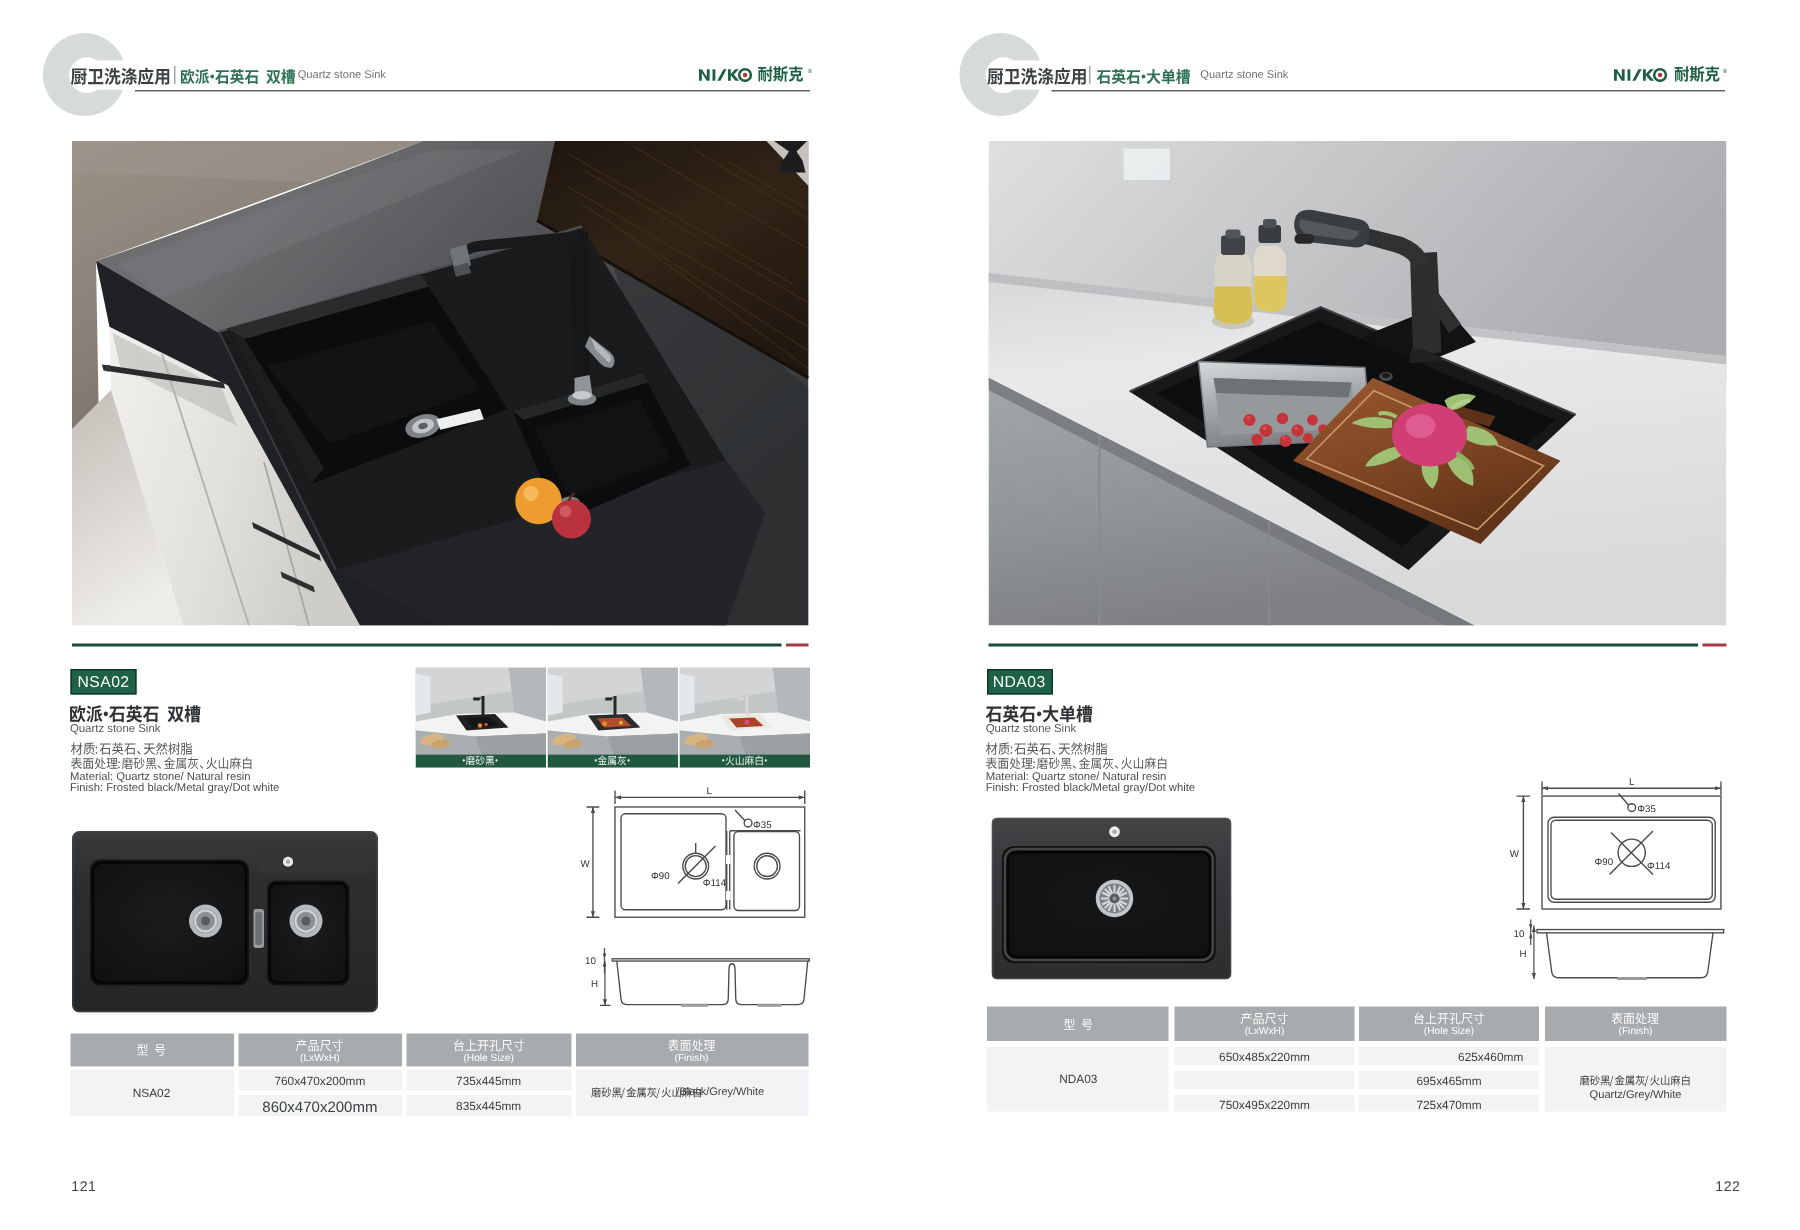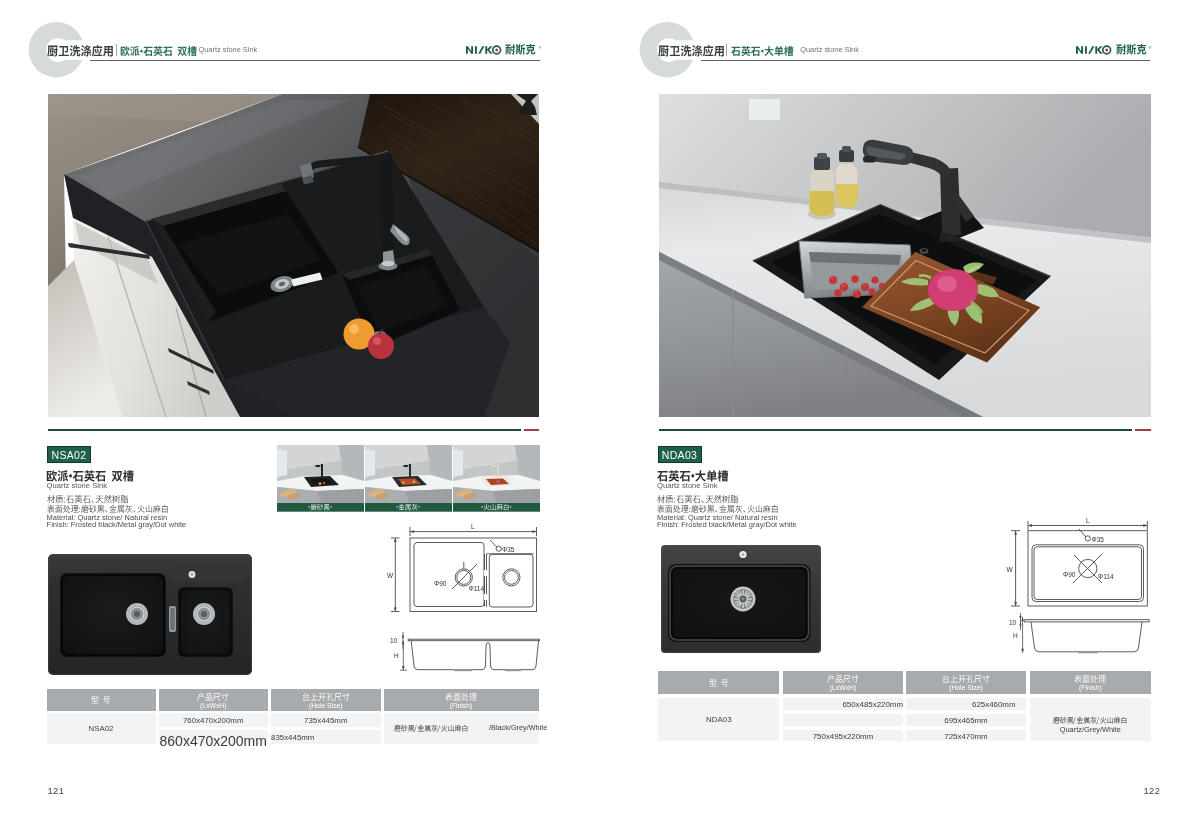--- a/index.html
+++ b/index.html
@@ -611,32 +611,32 @@
     <path transform="translate(0,8.17) scale(0.007998,0.008600)" fill="#ffffff" d="M252.0 79.0C275.0 64.0 312.0 51.0 591.0 -38.0C587.0 -54.0 581.0 -83.0 579.0 -104.0L335.0 -31.0V-251.0C395.0 -292.0 449.0 -337.0 492.0 -385.0C570.0 -175.0 710.0 -23.0 917.0 46.0C928.0 26.0 950.0 -3.0 967.0 -19.0C868.0 -48.0 783.0 -97.0 714.0 -162.0C777.0 -201.0 850.0 -253.0 908.0 -302.0L846.0 -346.0C802.0 -303.0 732.0 -249.0 672.0 -207.0C628.0 -259.0 592.0 -319.0 566.0 -385.0H934.0V-450.0H536.0V-539.0H858.0V-601.0H536.0V-686.0H902.0V-751.0H536.0V-840.0H460.0V-751.0H105.0V-686.0H460.0V-601.0H156.0V-539.0H460.0V-450.0H65.0V-385.0H397.0C302.0 -300.0 160.0 -223.0 36.0 -183.0C52.0 -168.0 74.0 -140.0 86.0 -122.0C142.0 -142.0 201.0 -170.0 258.0 -203.0V-55.0C258.0 -15.0 236.0 2.0 219.0 11.0C231.0 27.0 247.0 61.0 252.0 79.0ZM1389.0 -334.0H1601.0V-221.0H1389.0ZM1389.0 -395.0V-506.0H1601.0V-395.0ZM1389.0 -160.0H1601.0V-43.0H1389.0ZM1058.0 -774.0V-702.0H1444.0C1437.0 -661.0 1426.0 -614.0 1416.0 -576.0H1104.0V80.0H1176.0V27.0H1820.0V80.0H1896.0V-576.0H1493.0L1532.0 -702.0H1945.0V-774.0ZM1176.0 -43.0V-506.0H1320.0V-43.0ZM1820.0 -43.0H1670.0V-506.0H1820.0ZM2426.0 -612.0C2407.0 -471.0 2372.0 -356.0 2324.0 -262.0C2283.0 -330.0 2250.0 -417.0 2225.0 -528.0C2234.0 -555.0 2243.0 -583.0 2252.0 -612.0ZM2220.0 -836.0C2193.0 -640.0 2131.0 -451.0 2052.0 -347.0C2072.0 -337.0 2099.0 -317.0 2113.0 -305.0C2139.0 -340.0 2163.0 -382.0 2185.0 -430.0C2212.0 -334.0 2245.0 -256.0 2284.0 -194.0C2218.0 -95.0 2134.0 -25.0 2034.0 23.0C2053.0 34.0 2083.0 64.0 2096.0 81.0C2188.0 34.0 2267.0 -34.0 2332.0 -127.0C2454.0 17.0 2615.0 49.0 2787.0 49.0H2934.0C2939.0 27.0 2952.0 -10.0 2965.0 -29.0C2926.0 -28.0 2822.0 -28.0 2791.0 -28.0C2637.0 -28.0 2486.0 -56.0 2373.0 -192.0C2441.0 -314.0 2488.0 -470.0 2510.0 -670.0L2461.0 -684.0L2446.0 -681.0H2270.0C2281.0 -725.0 2291.0 -771.0 2299.0 -817.0ZM2615.0 -838.0V-102.0H2695.0V-520.0C2763.0 -441.0 2836.0 -347.0 2871.0 -285.0L2937.0 -326.0C2892.0 -398.0 2797.0 -511.0 2721.0 -594.0L2695.0 -579.0V-838.0ZM3476.0 -540.0H3629.0V-411.0H3476.0ZM3694.0 -540.0H3847.0V-411.0H3694.0ZM3476.0 -728.0H3629.0V-601.0H3476.0ZM3694.0 -728.0H3847.0V-601.0H3694.0ZM3318.0 -22.0V47.0H3967.0V-22.0H3700.0V-160.0H3933.0V-228.0H3700.0V-346.0H3919.0V-794.0H3407.0V-346.0H3623.0V-228.0H3395.0V-160.0H3623.0V-22.0ZM3035.0 -100.0 3054.0 -24.0C3142.0 -53.0 3257.0 -92.0 3365.0 -128.0L3352.0 -201.0L3242.0 -164.0V-413.0H3343.0V-483.0H3242.0V-702.0H3358.0V-772.0H3046.0V-702.0H3170.0V-483.0H3056.0V-413.0H3170.0V-141.0C3119.0 -125.0 3073.0 -111.0 3035.0 -100.0Z"></path>
   </svg>
 <div class="ab" style="left:383.5px;top:701.6px;width:155.0px;font-size:6.8px;color:#ffffff;font-weight:normal;letter-spacing:0px;text-align:center;line-height:1.15;">(Finish)</div>
 
 <div class="ab" style="left:46.5px;top:713.0px;width:109.0px;height:31.0px;background:#f2f3f4;"></div>
 <div class="ab" style="left:46.5px;top:723.5px;width:109.0px;font-size:7.9px;color:#3b3e40;font-weight:normal;letter-spacing:0px;text-align:center;line-height:1.15;">NSA02</div>
 
 <div class="ab" style="left:158.5px;top:713.0px;width:109.5px;height:14.0px;background:#f2f3f4;"></div>
 <div class="ab" style="left:158.5px;top:716.1px;width:109.5px;font-size:7.9px;color:#3b3e40;font-weight:normal;letter-spacing:0px;text-align:center;line-height:1.15;">760x470x200mm</div>
 <div class="ab" style="left:158.5px;top:730.0px;width:109.5px;height:14.0px;background:#f2f3f4;"></div>
-<div class="ab" style="left:158.5px;top:733.1px;width:109.5px;font-size:14px;color:#3b3e40;font-weight:normal;letter-spacing:0px;text-align:center;line-height:1.15;">860x470x200mm</div>
+<div class="ab" style="left:158.5px;top:733.1px;width:109.5px;font-size:10px;color:#3b3e40;font-weight:normal;letter-spacing:0px;text-align:center;line-height:1.15;">860x470x200mm</div>
 
 <div class="ab" style="left:271.0px;top:713.0px;width:109.5px;height:14.0px;background:#f2f3f4;"></div>
 <div class="ab" style="left:271.0px;top:716.1px;width:109.5px;font-size:7.9px;color:#3b3e40;font-weight:normal;letter-spacing:0px;text-align:center;line-height:1.15;">735x445mm</div>
 <div class="ab" style="left:271.0px;top:730.0px;width:109.5px;height:14.0px;background:#f2f3f4;"></div>
-<div class="ab" style="left:271.0px;top:733.1px;width:109.5px;font-size:7.9px;color:#3b3e40;font-weight:normal;letter-spacing:0px;text-align:left;line-height:1.15;">835x445mm</div>
+<div class="ab" style="left:271.0px;top:733.1px;width:109.5px;font-size:7.9px;color:#3b3e40;font-weight:normal;letter-spacing:0px;text-align:center;line-height:1.15;">835x445mm</div>
 
 <div class="ab" style="left:383.5px;top:713.0px;width:155.0px;height:31.0px;background:#f2f3f4;"></div>
 <svg class="ab" style="left:394.4px;top:723.8px" width="76.3" height="10.0" viewBox="0 0 76.3 10.0">
     <path transform="translate(0,7.03) scale(0.006882,0.007400)" fill="#3b3e40" d="M215.0 -331.0V-269.0H438.0C375.0 -194.0 272.0 -123.0 170.0 -80.0C183.0 -68.0 203.0 -42.0 213.0 -26.0C264.0 -49.0 314.0 -78.0 361.0 -111.0V80.0H433.0V48.0H815.0V79.0H890.0V-181.0H446.0C476.0 -209.0 503.0 -239.0 525.0 -269.0H949.0V-331.0ZM729.0 -663.0V-600.0H598.0V-545.0H706.0C666.0 -495.0 607.0 -446.0 553.0 -421.0C566.0 -410.0 584.0 -390.0 593.0 -376.0C639.0 -402.0 689.0 -446.0 729.0 -494.0V-350.0H791.0V-495.0C830.0 -450.0 879.0 -406.0 922.0 -380.0C932.0 -395.0 951.0 -416.0 965.0 -427.0C914.0 -452.0 853.0 -499.0 812.0 -545.0H944.0V-600.0H791.0V-663.0ZM371.0 -663.0V-600.0H224.0V-544.0H349.0C309.0 -494.0 250.0 -446.0 197.0 -421.0C210.0 -410.0 228.0 -390.0 237.0 -376.0C282.0 -402.0 332.0 -445.0 371.0 -493.0V-349.0H432.0V-491.0C465.0 -465.0 504.0 -432.0 521.0 -415.0L560.0 -464.0C541.0 -477.0 473.0 -523.0 440.0 -544.0H556.0V-600.0H432.0V-663.0ZM433.0 -8.0V-124.0H815.0V-8.0ZM489.0 -822.0C498.0 -801.0 507.0 -775.0 514.0 -752.0H110.0V-441.0C110.0 -297.0 103.0 -100.0 27.0 41.0C44.0 49.0 76.0 70.0 88.0 83.0C169.0 -66.0 181.0 -288.0 181.0 -441.0V-685.0H946.0V-752.0H597.0C589.0 -778.0 576.0 -811.0 564.0 -837.0ZM1496.0 -670.0C1481.0 -561.0 1455.0 -445.0 1419.0 -368.0C1436.0 -362.0 1468.0 -347.0 1482.0 -337.0C1518.0 -418.0 1548.0 -540.0 1566.0 -657.0ZM1778.0 -662.0C1825.0 -576.0 1872.0 -462.0 1889.0 -387.0L1958.0 -412.0C1939.0 -487.0 1892.0 -598.0 1842.0 -684.0ZM1842.0 -351.0C1772.0 -157.0 1620.0 -42.0 1378.0 11.0C1394.0 28.0 1411.0 57.0 1420.0 77.0C1676.0 12.0 1836.0 -115.0 1912.0 -330.0ZM1639.0 -840.0V-221.0H1710.0V-840.0ZM1054.0 -787.0V-718.0H1186.0C1154.0 -564.0 1103.0 -423.0 1025.0 -328.0C1037.0 -309.0 1053.0 -266.0 1058.0 -247.0C1084.0 -278.0 1108.0 -314.0 1129.0 -352.0V34.0H1196.0V-46.0H1391.0V-479.0H1188.0C1216.0 -553.0 1239.0 -635.0 1257.0 -718.0H1418.0V-787.0ZM1196.0 -411.0H1324.0V-113.0H1196.0ZM2282.0 -696.0C2311.0 -649.0 2337.0 -586.0 2346.0 -546.0L2398.0 -567.0C2390.0 -607.0 2362.0 -667.0 2332.0 -713.0ZM2658.0 -714.0C2641.0 -667.0 2607.0 -598.0 2581.0 -556.0L2629.0 -536.0C2656.0 -576.0 2689.0 -638.0 2717.0 -692.0ZM2340.0 -90.0C2351.0 -37.0 2358.0 32.0 2358.0 74.0L2431.0 65.0C2431.0 24.0 2422.0 -44.0 2410.0 -96.0ZM2546.0 -88.0C2568.0 -36.0 2591.0 32.0 2599.0 74.0L2674.0 56.0C2664.0 15.0 2640.0 -52.0 2616.0 -102.0ZM2749.0 -92.0C2797.0 -39.0 2853.0 35.0 2878.0 81.0L2951.0 53.0C2924.0 6.0 2866.0 -66.0 2818.0 -117.0ZM2168.0 -117.0C2144.0 -54.0 2101.0 13.0 2057.0 52.0L2126.0 84.0C2174.0 38.0 2215.0 -34.0 2240.0 -99.0ZM2227.0 -739.0H2461.0V-521.0H2227.0ZM2536.0 -739.0H2766.0V-521.0H2536.0ZM2055.0 -224.0V-157.0H2946.0V-224.0H2536.0V-314.0H2861.0V-376.0H2536.0V-458.0H2841.0V-802.0H2155.0V-458.0H2461.0V-376.0H2138.0V-314.0H2461.0V-224.0ZM2911.0 179.0H2978.0L3277.0 -794.0H3211.0ZM3598.0 -218.0C3636.0 -161.0 3675.0 -82.0 3691.0 -34.0L3756.0 -62.0C3740.0 -111.0 3699.0 -187.0 3660.0 -242.0ZM4133.0 -243.0C4108.0 -187.0 4063.0 -107.0 4028.0 -57.0L4085.0 -33.0C4121.0 -79.0 4167.0 -152.0 4204.0 -215.0ZM3899.0 -849.0C3804.0 -700.0 3619.0 -583.0 3430.0 -522.0C3450.0 -504.0 3470.0 -475.0 3482.0 -453.0C3536.0 -473.0 3590.0 -497.0 3641.0 -526.0V-470.0H3858.0V-334.0H3513.0V-265.0H3858.0V-18.0H3468.0V51.0H4334.0V-18.0H3937.0V-265.0H4288.0V-334.0H3937.0V-470.0H4158.0V-533.0C4212.0 -502.0 4267.0 -476.0 4319.0 -457.0C4331.0 -477.0 4354.0 -506.0 4372.0 -522.0C4220.0 -570.0 4042.0 -674.0 3944.0 -782.0L3969.0 -818.0ZM4146.0 -540.0H3666.0C3754.0 -592.0 3835.0 -656.0 3901.0 -729.0C3968.0 -660.0 4055.0 -593.0 4146.0 -540.0ZM4614.0 -736.0H5211.0V-647.0H4614.0ZM4540.0 -796.0V-504.0C4540.0 -344.0 4531.0 -121.0 4432.0 36.0C4451.0 43.0 4484.0 62.0 4498.0 74.0C4600.0 -90.0 4614.0 -334.0 4614.0 -504.0V-587.0H5286.0V-796.0ZM4760.0 -381.0H4937.0V-310.0H4760.0ZM5005.0 -381.0H5187.0V-310.0H5005.0ZM5068.0 -120.0 5098.0 -76.0 5005.0 -73.0V-150.0H5232.0V12.0C5232.0 22.0 5229.0 26.0 5217.0 26.0C5205.0 27.0 5168.0 27.0 5124.0 25.0C5131.0 41.0 5140.0 62.0 5143.0 79.0C5206.0 79.0 5247.0 79.0 5271.0 70.0C5296.0 60.0 5302.0 45.0 5302.0 12.0V-204.0H5005.0V-261.0H5258.0V-429.0H5005.0V-488.0C5094.0 -495.0 5178.0 -505.0 5243.0 -517.0L5198.0 -563.0C5078.0 -540.0 4853.0 -527.0 4671.0 -524.0C4678.0 -511.0 4685.0 -489.0 4687.0 -475.0C4766.0 -475.0 4853.0 -478.0 4937.0 -483.0V-429.0H4692.0V-261.0H4937.0V-204.0H4652.0V81.0H4721.0V-150.0H4937.0V-71.0L4761.0 -65.0L4765.0 -8.0C4863.0 -12.0 4996.0 -19.0 5129.0 -26.0L5155.0 22.0L5202.0 4.0C5184.0 -32.0 5146.0 -91.0 5113.0 -134.0ZM5816.0 -475.0C5803.0 -410.0 5779.0 -324.0 5749.0 -271.0L5814.0 -244.0C5842.0 -298.0 5864.0 -387.0 5878.0 -452.0ZM6207.0 -484.0C6184.0 -426.0 6141.0 -345.0 6109.0 -295.0L6166.0 -265.0C6200.0 -315.0 6240.0 -387.0 6272.0 -453.0ZM5694.0 -842.0C5691.0 -799.0 5687.0 -757.0 5683.0 -716.0H5469.0V-644.0H5674.0C5641.0 -401.0 5578.0 -207.0 5442.0 -81.0C5460.0 -67.0 5492.0 -36.0 5504.0 -21.0C5647.0 -167.0 5716.0 -376.0 5752.0 -644.0H6319.0V-716.0H5761.0L5773.0 -836.0ZM5980.0 -596.0C5969.0 -322.0 5951.0 -89.0 5662.0 20.0C5678.0 33.0 5699.0 61.0 5708.0 79.0C5880.0 12.0 5964.0 -98.0 6008.0 -234.0C6074.0 -98.0 6172.0 12.0 6294.0 74.0C6305.0 55.0 6326.0 28.0 6343.0 14.0C6202.0 -49.0 6092.0 -183.0 6034.0 -340.0C6048.0 -420.0 6053.0 -506.0 6057.0 -596.0ZM6311.0 179.0H6378.0L6677.0 -794.0H6611.0ZM7011.0 -638.0C6989.0 -542.0 6946.0 -428.0 6883.0 -357.0L6955.0 -321.0C7018.0 -394.0 7059.0 -516.0 7084.0 -616.0ZM7633.0 -638.0C7602.0 -550.0 7544.0 -428.0 7498.0 -353.0L7561.0 -324.0C7609.0 -397.0 7669.0 -512.0 7713.0 -607.0ZM7323.0 -451.0 7320.0 -450.0C7339.0 -571.0 7340.0 -700.0 7341.0 -829.0H7259.0C7256.0 -476.0 7268.0 -132.0 6851.0 20.0C6870.0 35.0 6893.0 62.0 6902.0 81.0C7131.0 -6.0 7240.0 -150.0 7292.0 -321.0C7367.0 -120.0 7497.0 14.0 7712.0 74.0C7723.0 54.0 7745.0 22.0 7762.0 6.0C7517.0 -52.0 7383.0 -213.0 7323.0 -451.0ZM7908.0 -632.0V2.0H8616.0V76.0H8693.0V-633.0H8616.0V-74.0H8338.0V-829.0H8260.0V-74.0H7985.0V-632.0ZM9157.0 -630.0V-483.0H9008.0V-417.0H9141.0C9103.0 -296.0 9036.0 -172.0 8965.0 -110.0C8981.0 -98.0 9003.0 -74.0 9014.0 -58.0C9068.0 -113.0 9119.0 -204.0 9157.0 -303.0V78.0H9225.0V-327.0C9260.0 -284.0 9300.0 -231.0 9318.0 -203.0L9357.0 -262.0C9339.0 -286.0 9257.0 -375.0 9225.0 -407.0V-417.0H9342.0V-483.0H9225.0V-630.0ZM9514.0 -630.0V-483.0H9372.0V-418.0H9497.0C9453.0 -295.0 9378.0 -169.0 9301.0 -106.0C9316.0 -93.0 9338.0 -71.0 9350.0 -55.0C9410.0 -113.0 9470.0 -213.0 9514.0 -320.0V78.0H9583.0V-334.0C9621.0 -228.0 9674.0 -123.0 9723.0 -62.0C9736.0 -79.0 9760.0 -101.0 9776.0 -113.0C9714.0 -178.0 9646.0 -302.0 9606.0 -418.0H9745.0V-483.0H9583.0V-630.0ZM9268.0 -826.0C9283.0 -796.0 9299.0 -758.0 9310.0 -725.0H8904.0V-454.0C8904.0 -312.0 8898.0 -113.0 8824.0 28.0C8841.0 36.0 8873.0 60.0 8886.0 74.0C8967.0 -77.0 8979.0 -302.0 8979.0 -454.0V-653.0H9748.0V-725.0H9396.0C9384.0 -761.0 9364.0 -808.0 9343.0 -844.0ZM10246.0 -844.0C10234.0 -796.0 10211.0 -731.0 10190.0 -680.0H9944.0V80.0H10019.0V7.0H10580.0V75.0H10658.0V-680.0H10273.0C10295.0 -725.0 10319.0 -778.0 10339.0 -827.0ZM10019.0 -68.0V-302.0H10580.0V-68.0ZM10019.0 -376.0V-604.0H10580.0V-376.0Z"></path>
   </svg>
-<div class="ab" style="left:489px;top:723.9px;font-size:7.3px;color:#3b3e40;font-weight:normal;letter-spacing:0px;text-align:left;line-height:1.15;">/Black/Grey/White</div>
+<div class="ab" style="left:451px;top:723.9px;font-size:7.3px;color:#3b3e40;font-weight:normal;letter-spacing:0px;text-align:left;line-height:1.15;">/Black/Grey/White</div>
 
 <div class="ab" style="left:658.2px;top:671.0px;width:121.3px;height:23.0px;background:#a8abae;"></div>
 <svg class="ab" style="left:709.0px;top:677.5px" width="21.7" height="11.6" viewBox="0 0 21.7 11.6">
     <path transform="translate(0,8.17) scale(0.007998,0.008600)" fill="#ffffff" d="M635.0 -783.0V-448.0H704.0V-783.0ZM822.0 -834.0V-387.0C822.0 -374.0 818.0 -370.0 802.0 -369.0C787.0 -368.0 737.0 -368.0 680.0 -370.0C691.0 -350.0 701.0 -321.0 705.0 -301.0C776.0 -301.0 825.0 -302.0 855.0 -314.0C885.0 -325.0 893.0 -344.0 893.0 -386.0V-834.0ZM388.0 -733.0V-595.0H264.0V-601.0V-733.0ZM67.0 -595.0V-528.0H189.0C178.0 -461.0 145.0 -393.0 59.0 -340.0C73.0 -330.0 98.0 -302.0 108.0 -288.0C210.0 -351.0 248.0 -441.0 259.0 -528.0H388.0V-313.0H459.0V-528.0H573.0V-595.0H459.0V-733.0H552.0V-799.0H100.0V-733.0H195.0V-602.0V-595.0ZM467.0 -332.0V-221.0H151.0V-152.0H467.0V-25.0H47.0V45.0H952.0V-25.0H544.0V-152.0H848.0V-221.0H544.0V-332.0ZM1720.0 -732.0H2196.0V-596.0H1720.0ZM1645.0 -799.0V-530.0H2275.0V-799.0ZM1523.0 -440.0V-371.0H1729.0C1709.0 -309.0 1684.0 -240.0 1663.0 -191.0H2187.0C2168.0 -75.0 2148.0 -19.0 2123.0 1.0C2111.0 9.0 2099.0 10.0 2075.0 10.0C2047.0 10.0 1974.0 9.0 1904.0 2.0C1918.0 23.0 1928.0 52.0 1930.0 74.0C1999.0 78.0 2065.0 79.0 2099.0 77.0C2138.0 76.0 2162.0 70.0 2186.0 50.0C2223.0 18.0 2248.0 -57.0 2272.0 -225.0C2274.0 -236.0 2276.0 -259.0 2276.0 -259.0H1775.0L1812.0 -371.0H2393.0V-440.0Z"></path>
   </svg>
 <div class="ab" style="left:783.0px;top:671.0px;width:120.0px;height:23.0px;background:#a8abae;"></div>
 <svg class="ab" style="left:827.0px;top:674.0px" width="34.0" height="11.6" viewBox="0 0 34.0 11.6">
     <path transform="translate(0,8.17) scale(0.007998,0.008600)" fill="#ffffff" d="M263.0 -612.0C296.0 -567.0 333.0 -506.0 348.0 -466.0L416.0 -497.0C400.0 -536.0 361.0 -596.0 328.0 -639.0ZM689.0 -634.0C671.0 -583.0 636.0 -511.0 607.0 -464.0H124.0V-327.0C124.0 -221.0 115.0 -73.0 35.0 36.0C52.0 45.0 85.0 72.0 97.0 87.0C185.0 -31.0 202.0 -206.0 202.0 -325.0V-390.0H928.0V-464.0H683.0C711.0 -506.0 743.0 -559.0 770.0 -606.0ZM425.0 -821.0C448.0 -791.0 472.0 -752.0 486.0 -720.0H110.0V-648.0H902.0V-720.0H572.0L575.0 -721.0C561.0 -755.0 530.0 -805.0 500.0 -841.0ZM1302.0 -726.0H1701.0V-536.0H1302.0ZM1229.0 -797.0V-464.0H1778.0V-797.0ZM1083.0 -357.0V80.0H1155.0V26.0H1364.0V71.0H1439.0V-357.0ZM1155.0 -47.0V-286.0H1364.0V-47.0ZM1549.0 -357.0V80.0H1621.0V26.0H1849.0V74.0H1925.0V-357.0ZM1621.0 -47.0V-286.0H1849.0V-47.0ZM2178.0 -792.0V-509.0C2178.0 -345.0 2166.0 -125.0 2033.0 31.0C2050.0 40.0 2082.0 68.0 2095.0 84.0C2209.0 -49.0 2245.0 -239.0 2255.0 -399.0H2514.0C2578.0 -165.0 2698.0 2.0 2906.0 78.0C2917.0 56.0 2940.0 26.0 2958.0 9.0C2765.0 -51.0 2648.0 -200.0 2591.0 -399.0H2861.0V-792.0ZM2258.0 -718.0H2784.0V-472.0H2258.0V-509.0ZM3167.0 -414.0C3241.0 -337.0 3319.0 -230.0 3350.0 -159.0L3418.0 -202.0C3385.0 -274.0 3304.0 -378.0 3230.0 -453.0ZM3634.0 -840.0V-627.0H3052.0V-553.0H3634.0V-32.0C3634.0 -8.0 3626.0 -1.0 3602.0 0.0C3575.0 0.0 3488.0 1.0 3395.0 -2.0C3408.0 21.0 3424.0 58.0 3429.0 82.0C3537.0 82.0 3614.0 80.0 3655.0 67.0C3697.0 54.0 3713.0 30.0 3713.0 -32.0V-553.0H3949.0V-627.0H3713.0V-840.0Z"></path>
   </svg>
 <div class="ab" style="left:783.0px;top:683.6px;width:120.0px;font-size:6.8px;color:#ffffff;font-weight:normal;letter-spacing:0px;text-align:center;line-height:1.15;">(LxWxH)</div>
@@ -648,21 +648,21 @@
 <div class="ab" style="left:1029.8px;top:671.0px;width:121.1px;height:23.0px;background:#a8abae;"></div>
 <svg class="ab" style="left:1074.4px;top:674.0px" width="34.0" height="11.6" viewBox="0 0 34.0 11.6">
     <path transform="translate(0,8.17) scale(0.007998,0.008600)" fill="#ffffff" d="M252.0 79.0C275.0 64.0 312.0 51.0 591.0 -38.0C587.0 -54.0 581.0 -83.0 579.0 -104.0L335.0 -31.0V-251.0C395.0 -292.0 449.0 -337.0 492.0 -385.0C570.0 -175.0 710.0 -23.0 917.0 46.0C928.0 26.0 950.0 -3.0 967.0 -19.0C868.0 -48.0 783.0 -97.0 714.0 -162.0C777.0 -201.0 850.0 -253.0 908.0 -302.0L846.0 -346.0C802.0 -303.0 732.0 -249.0 672.0 -207.0C628.0 -259.0 592.0 -319.0 566.0 -385.0H934.0V-450.0H536.0V-539.0H858.0V-601.0H536.0V-686.0H902.0V-751.0H536.0V-840.0H460.0V-751.0H105.0V-686.0H460.0V-601.0H156.0V-539.0H460.0V-450.0H65.0V-385.0H397.0C302.0 -300.0 160.0 -223.0 36.0 -183.0C52.0 -168.0 74.0 -140.0 86.0 -122.0C142.0 -142.0 201.0 -170.0 258.0 -203.0V-55.0C258.0 -15.0 236.0 2.0 219.0 11.0C231.0 27.0 247.0 61.0 252.0 79.0ZM1389.0 -334.0H1601.0V-221.0H1389.0ZM1389.0 -395.0V-506.0H1601.0V-395.0ZM1389.0 -160.0H1601.0V-43.0H1389.0ZM1058.0 -774.0V-702.0H1444.0C1437.0 -661.0 1426.0 -614.0 1416.0 -576.0H1104.0V80.0H1176.0V27.0H1820.0V80.0H1896.0V-576.0H1493.0L1532.0 -702.0H1945.0V-774.0ZM1176.0 -43.0V-506.0H1320.0V-43.0ZM1820.0 -43.0H1670.0V-506.0H1820.0ZM2426.0 -612.0C2407.0 -471.0 2372.0 -356.0 2324.0 -262.0C2283.0 -330.0 2250.0 -417.0 2225.0 -528.0C2234.0 -555.0 2243.0 -583.0 2252.0 -612.0ZM2220.0 -836.0C2193.0 -640.0 2131.0 -451.0 2052.0 -347.0C2072.0 -337.0 2099.0 -317.0 2113.0 -305.0C2139.0 -340.0 2163.0 -382.0 2185.0 -430.0C2212.0 -334.0 2245.0 -256.0 2284.0 -194.0C2218.0 -95.0 2134.0 -25.0 2034.0 23.0C2053.0 34.0 2083.0 64.0 2096.0 81.0C2188.0 34.0 2267.0 -34.0 2332.0 -127.0C2454.0 17.0 2615.0 49.0 2787.0 49.0H2934.0C2939.0 27.0 2952.0 -10.0 2965.0 -29.0C2926.0 -28.0 2822.0 -28.0 2791.0 -28.0C2637.0 -28.0 2486.0 -56.0 2373.0 -192.0C2441.0 -314.0 2488.0 -470.0 2510.0 -670.0L2461.0 -684.0L2446.0 -681.0H2270.0C2281.0 -725.0 2291.0 -771.0 2299.0 -817.0ZM2615.0 -838.0V-102.0H2695.0V-520.0C2763.0 -441.0 2836.0 -347.0 2871.0 -285.0L2937.0 -326.0C2892.0 -398.0 2797.0 -511.0 2721.0 -594.0L2695.0 -579.0V-838.0ZM3476.0 -540.0H3629.0V-411.0H3476.0ZM3694.0 -540.0H3847.0V-411.0H3694.0ZM3476.0 -728.0H3629.0V-601.0H3476.0ZM3694.0 -728.0H3847.0V-601.0H3694.0ZM3318.0 -22.0V47.0H3967.0V-22.0H3700.0V-160.0H3933.0V-228.0H3700.0V-346.0H3919.0V-794.0H3407.0V-346.0H3623.0V-228.0H3395.0V-160.0H3623.0V-22.0ZM3035.0 -100.0 3054.0 -24.0C3142.0 -53.0 3257.0 -92.0 3365.0 -128.0L3352.0 -201.0L3242.0 -164.0V-413.0H3343.0V-483.0H3242.0V-702.0H3358.0V-772.0H3046.0V-702.0H3170.0V-483.0H3056.0V-413.0H3170.0V-141.0C3119.0 -125.0 3073.0 -111.0 3035.0 -100.0Z"></path>
   </svg>
 <div class="ab" style="left:1029.8px;top:683.6px;width:121.1px;font-size:6.8px;color:#ffffff;font-weight:normal;letter-spacing:0px;text-align:center;line-height:1.15;">(Finish)</div>
 
 <div class="ab" style="left:658.2px;top:698.0px;width:121.3px;height:43.4px;background:#f2f3f4;"></div>
 <div class="ab" style="left:658.2px;top:715.1px;width:121.3px;font-size:7.9px;color:#3b3e40;font-weight:normal;letter-spacing:0px;text-align:center;line-height:1.15;">NDA03</div>
 
 <div class="ab" style="left:783.0px;top:698.0px;width:120.0px;height:11.8px;background:#f2f3f4;"></div>
-<div class="ab" style="left:783.0px;top:700.1px;width:120.0px;font-size:7.9px;color:#3b3e40;font-weight:normal;letter-spacing:0px;text-align:right;line-height:1.15;">650x485x220mm</div>
+<div class="ab" style="left:783.0px;top:700.1px;width:120.0px;font-size:7.9px;color:#3b3e40;font-weight:normal;letter-spacing:0px;text-align:center;line-height:1.15;">650x485x220mm</div>
 <div class="ab" style="left:783.0px;top:713.8px;width:120.0px;height:11.8px;background:#f2f3f4;"></div>
 <div class="ab" style="left:783.0px;top:715.9px;width:120.0px;font-size:7.9px;color:#3b3e40;font-weight:normal;letter-spacing:0px;text-align:center;line-height:1.15;margin-top:15px;">720x490x220mm</div>
 <div class="ab" style="left:783.0px;top:729.6px;width:120.0px;height:11.8px;background:#f2f3f4;"></div>
 <div class="ab" style="left:783.0px;top:731.7px;width:120.0px;font-size:7.9px;color:#3b3e40;font-weight:normal;letter-spacing:0px;text-align:center;line-height:1.15;">750x495x220mm</div>
 
 <div class="ab" style="left:906.2px;top:698.0px;width:119.6px;height:11.8px;background:#f2f3f4;"></div>
 <div class="ab" style="left:934px;top:700.1px;width:119.6px;font-size:7.9px;color:#3b3e40;font-weight:normal;letter-spacing:0px;text-align:center;line-height:1.15;">625x460mm</div>
 <div class="ab" style="left:906.2px;top:713.8px;width:119.6px;height:11.8px;background:#f2f3f4;"></div>
 <div class="ab" style="left:906.2px;top:715.9px;width:119.6px;font-size:7.9px;color:#3b3e40;font-weight:normal;letter-spacing:0px;text-align:center;line-height:1.15;">695x465mm</div>
 <div class="ab" style="left:906.2px;top:729.6px;width:119.6px;height:11.8px;background:#f2f3f4;"></div>

